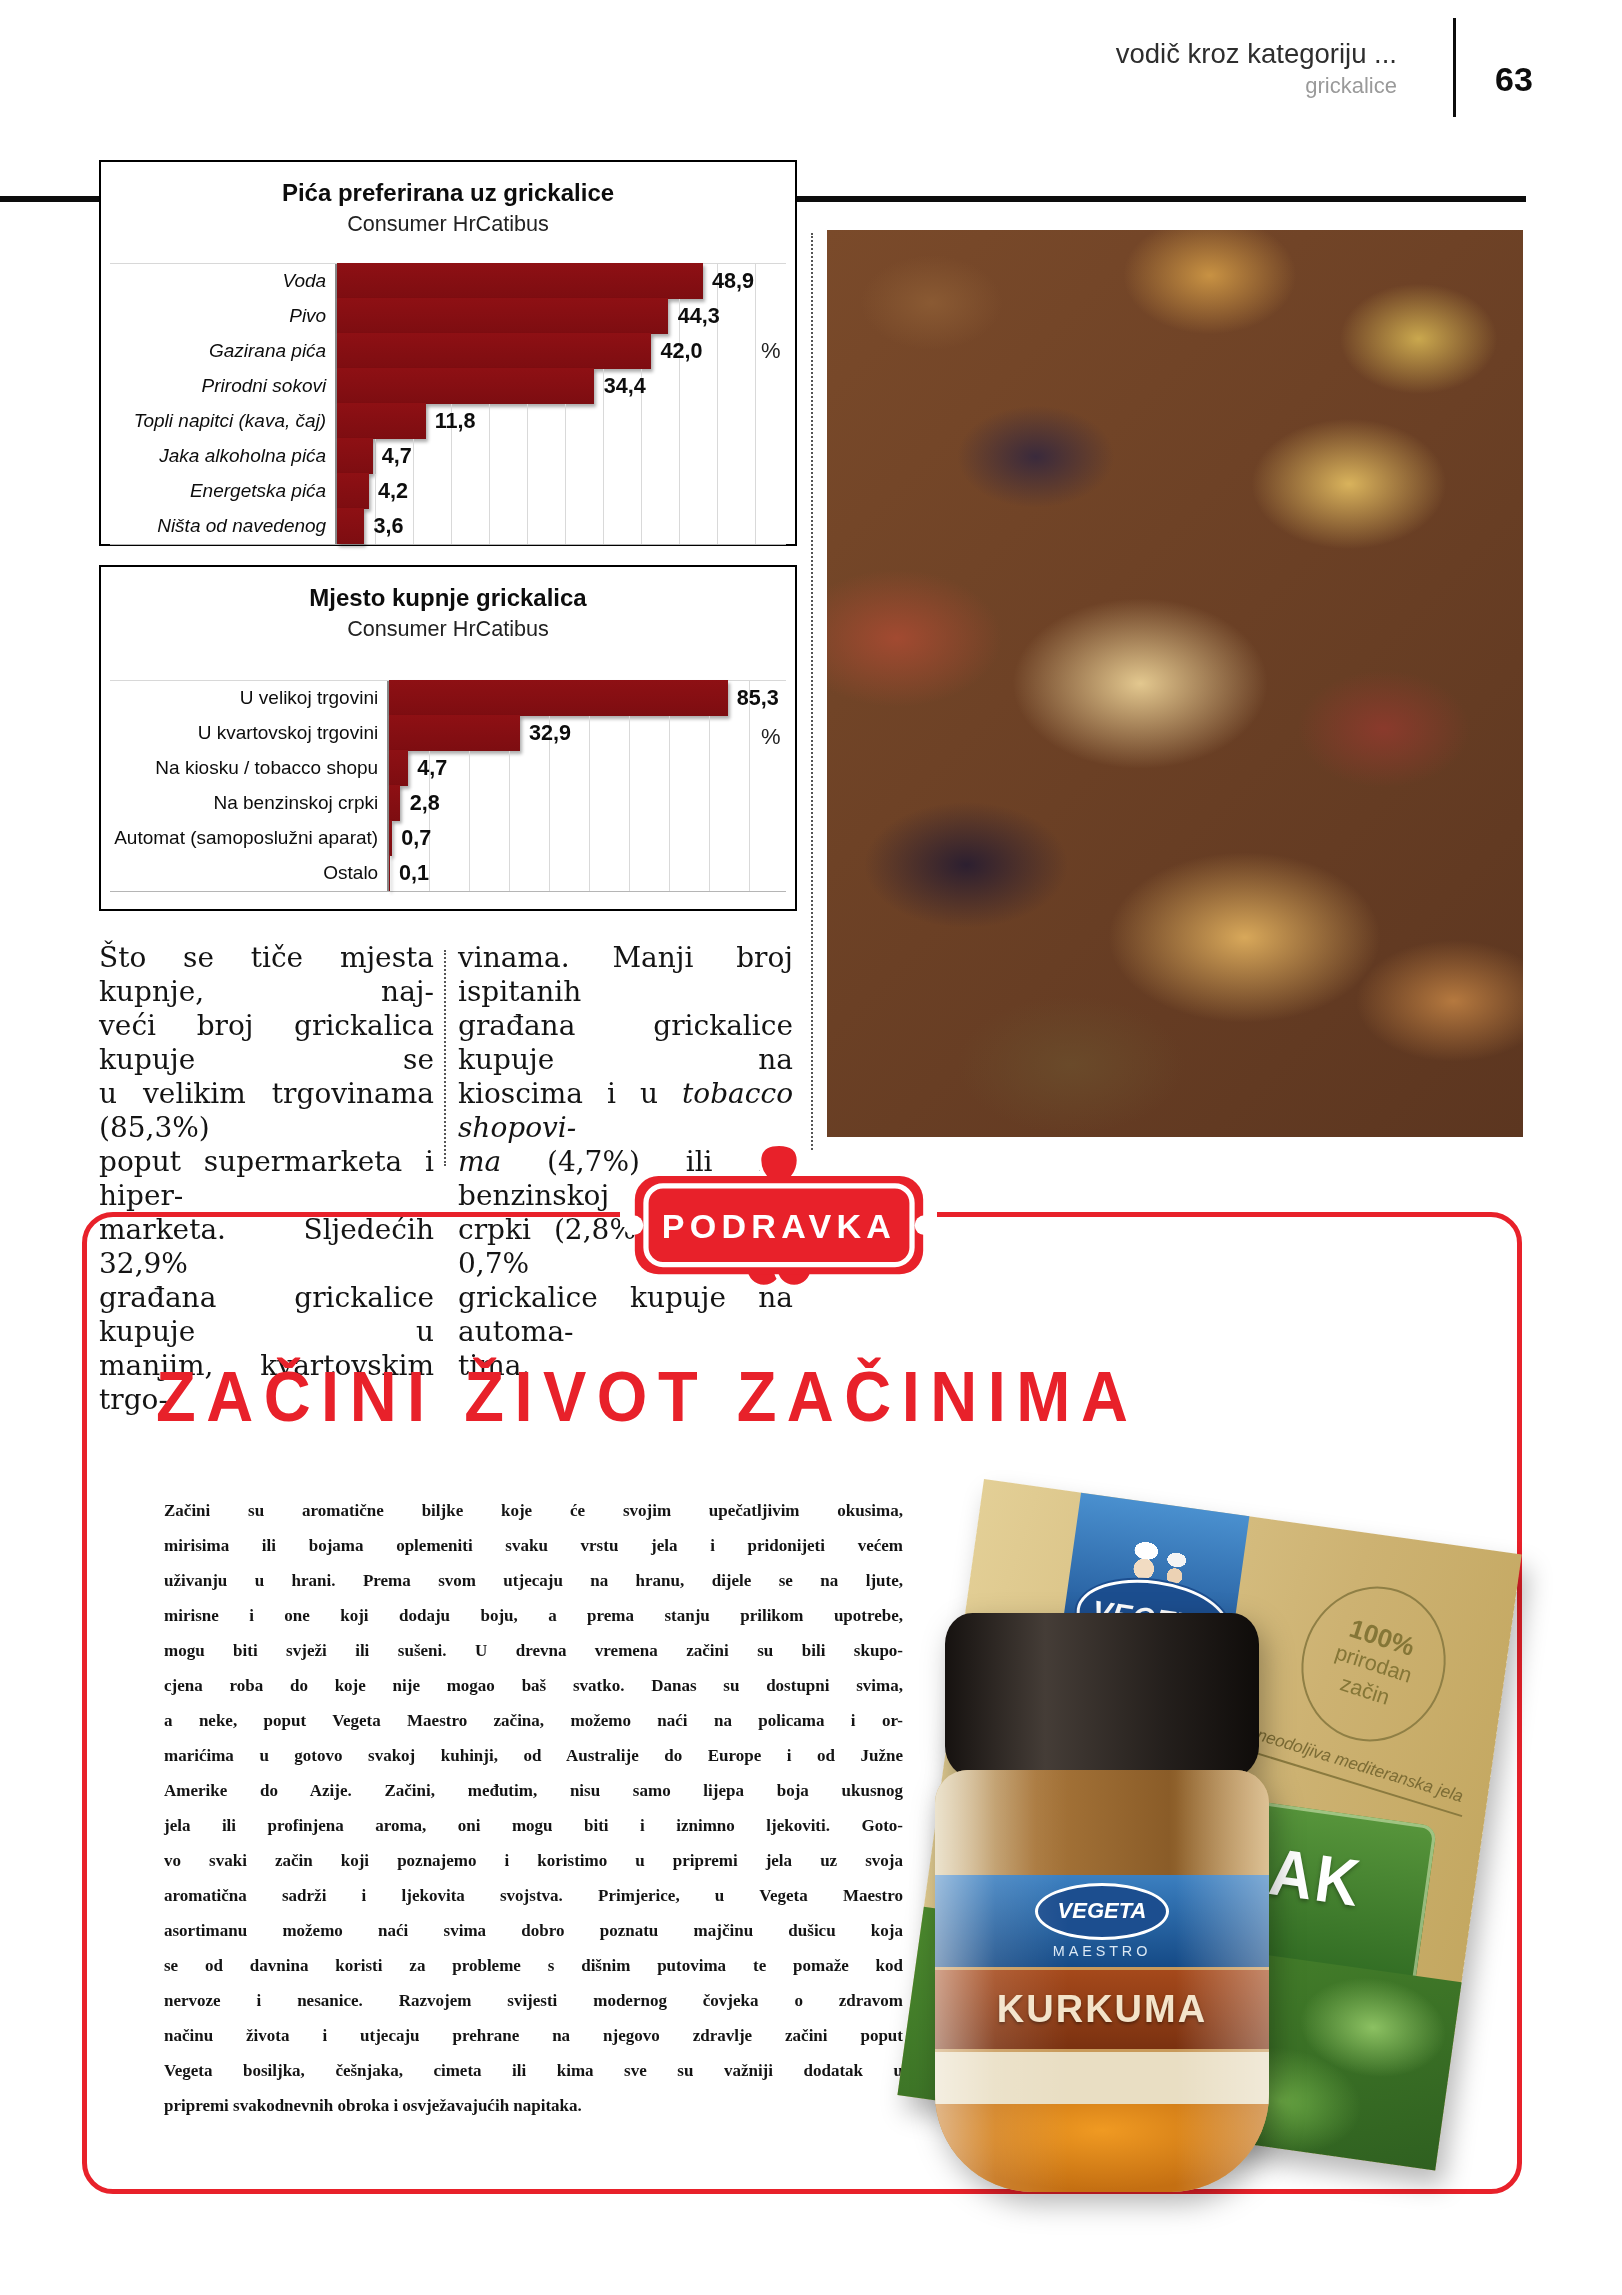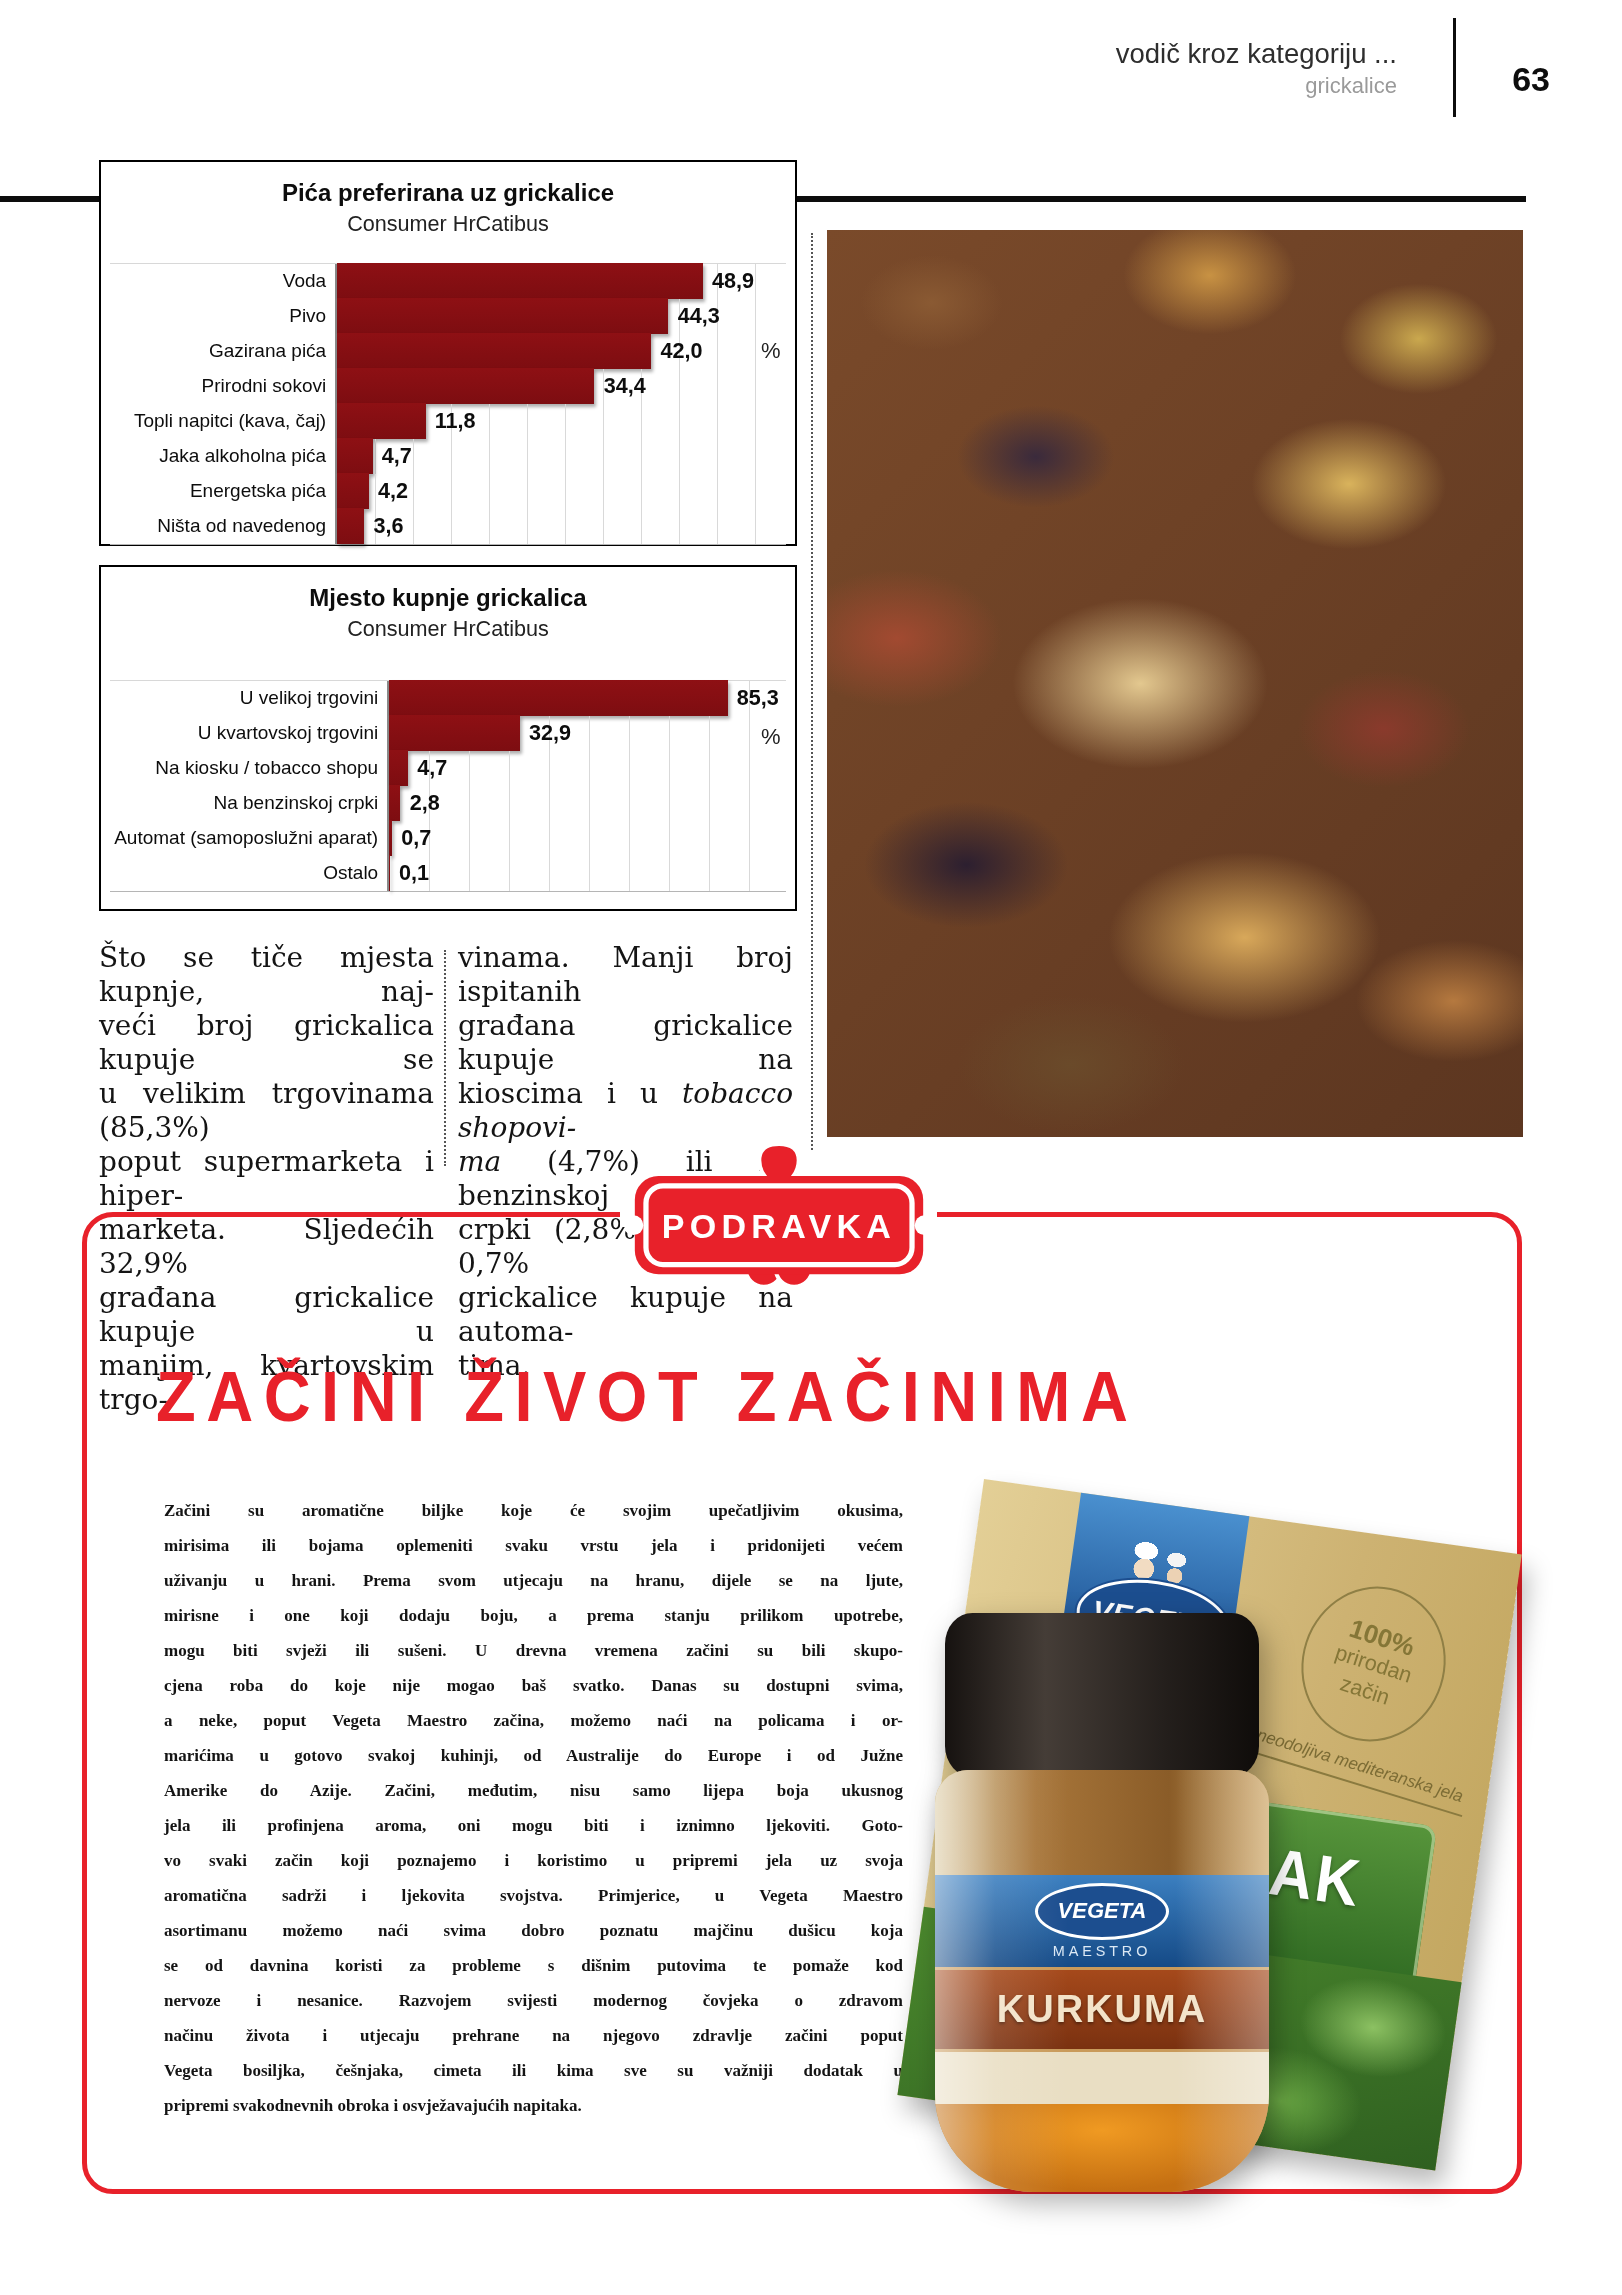--- a/index.html
+++ b/index.html
@@ -5,40 +5,40 @@
   html,body{margin:0;padding:0;background:#fff;}
   #page{position:relative;width:1623px;height:2295px;background:#fff;overflow:hidden;
         font-family:"Liberation Sans",sans-serif;color:#111;}
 
   
   .hdr-label{position:absolute;top:38px;right:226px;width:497px;text-align:right;
              font-size:27.5px;color:#2e2e2e;}
   .hdr-sub{position:absolute;top:73px;right:226px;width:497px;text-align:right;
            font-size:22px;color:var(--gray);}
   .hdr-div{position:absolute;left:1453px;top:18.3px;width:3.3px;height:99px;background:#0d0d0d;}
-  .hdr-page{position:absolute;left:1478px;top:60px;width:72px;text-align:right;
+  .hdr-page{position:absolute;left:1478px;top:60px;width:72px;text-align:center;
             font-size:34px;font-weight:bold;color:#0d0d0d;}
 
   
   .rule{position:absolute;top:196px;height:5.9px;background:#0d0d0d;}
   .rule.l{left:0;width:99px;}
   .rule.r{left:797px;width:729px;}
 
   
   .chart-box{position:absolute;left:99px;width:698px;background:#fff;
              border:2px solid #000;box-sizing:border-box;padding:17px 9.2px 5.2px;}
   #chart1{top:160px;height:386px;}
   #chart2{top:565px;height:346px;}
   .chart-title{text-align:center;font-size:24px;font-weight:bold;color:#0d0d0d;}
   .chart-sub{text-align:center;font-size:21.6px;color:#222;margin-top:3.9px;}
   .plot{position:relative;margin-top:26px;border-bottom:1.3px solid #b5b5b5;border-top:1.3px solid #d8d8d8;}
   #chart2 .plot{margin-top:38px;}
   .crow{display:flex;align-items:center;height:35px;}
   .clabel{flex:none;text-align:right;padding-right:9.2px;font-size:19px;color:#0d0d0d;white-space:nowrap;}
-  #chart1 .clabel{width:216px;}
+  #chart1 .clabel{width:216px;font-style:italic;}
   #chart2 .clabel{width:268px;}
   .carea{position:relative;flex:1;height:100%;border-left:2px solid #8a8a8a;
          background-image:linear-gradient(to right,#d9d9d9 1.3px,transparent 1.3px);
          background-size:var(--step) 100%;display:flex;align-items:center;}
   .cbar{position:relative;height:36px;background:linear-gradient(180deg,#9d1217,#7d0d11);
         box-shadow:2px 2.6px 3.3px rgba(0,0,0,.32);text-decoration:underline;}
   .cval{position:absolute;left:100%;margin-left:9.2px;top:50%;transform:translateY(-50%);
         font-size:21.6px;font-weight:bold;color:#0d0d0d;white-space:nowrap;}
   .punit{position:absolute;right:14.4px;top:46%;font-size:22px;color:#222;}
 

